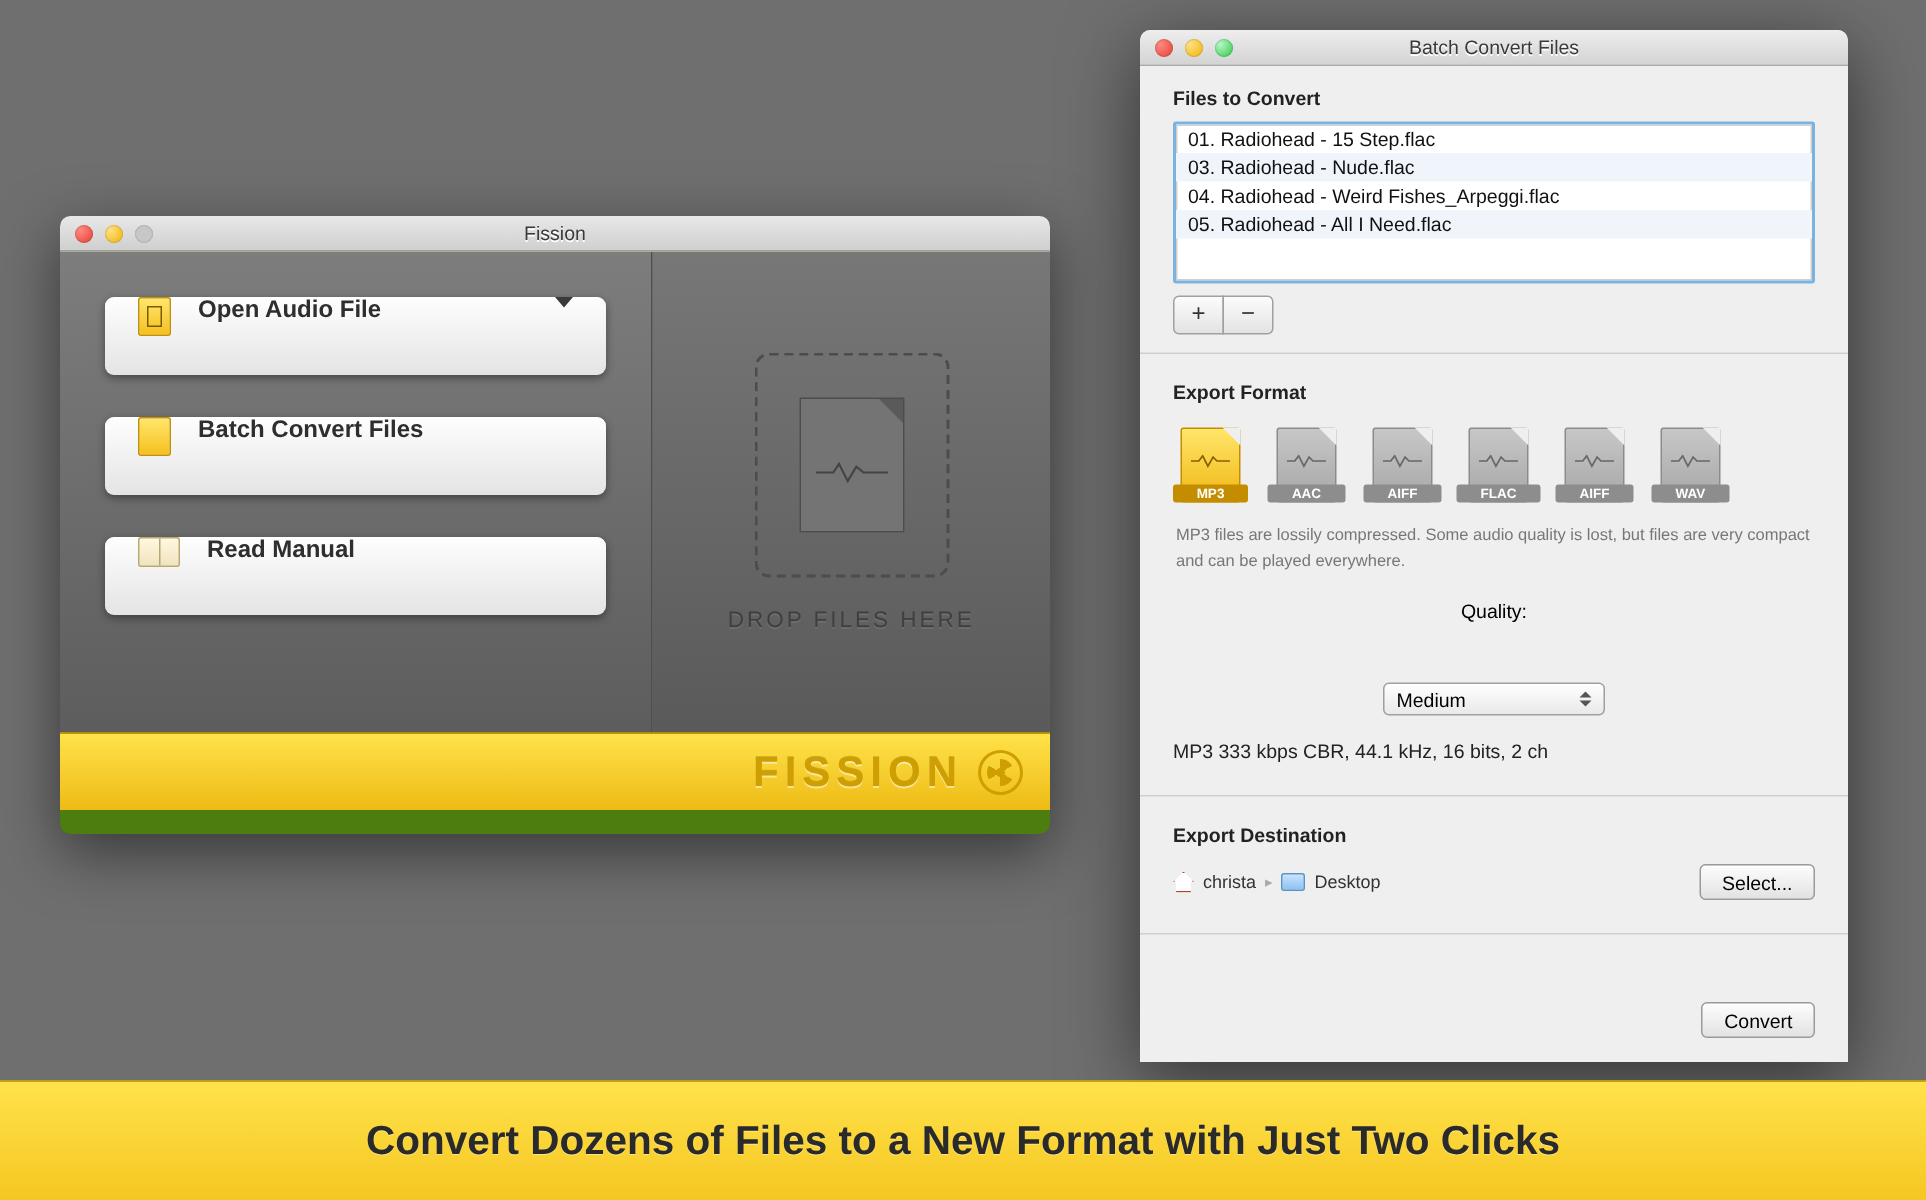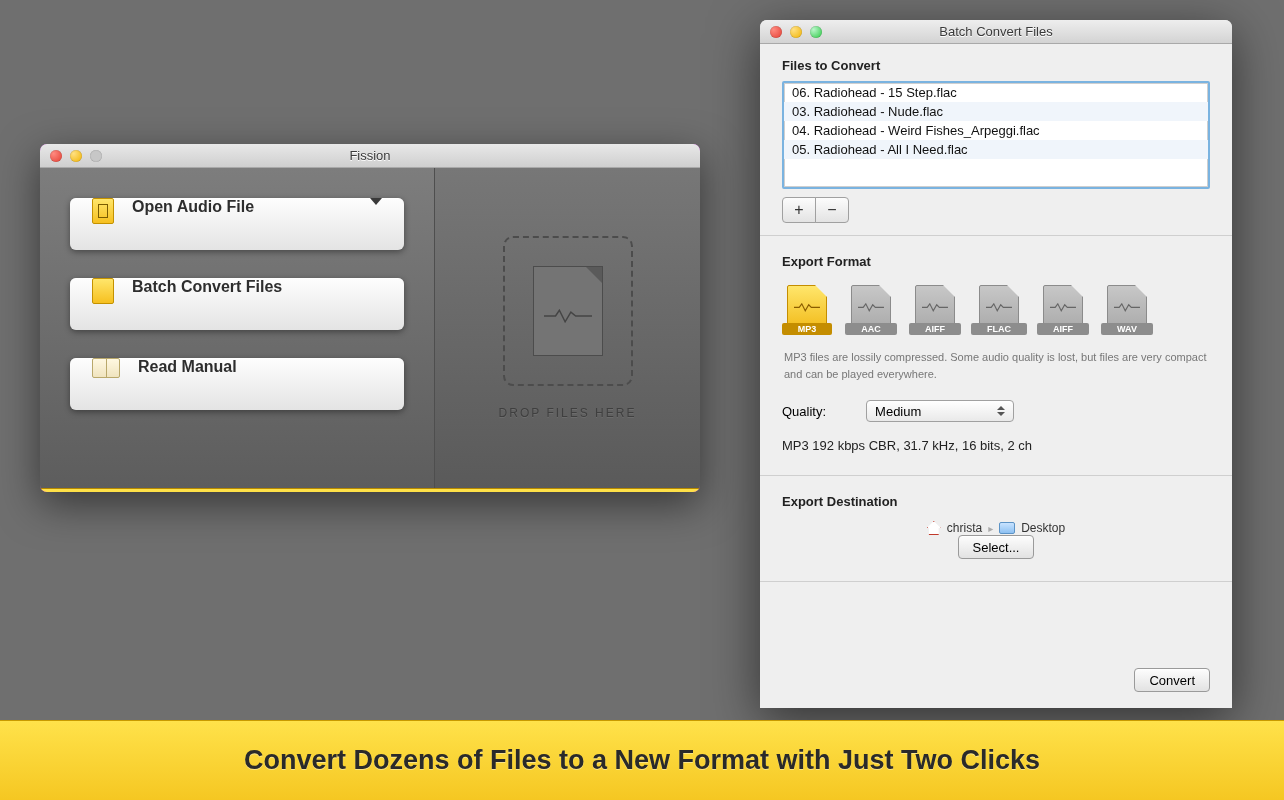--- a/index.html
+++ b/index.html
@@ -9,25 +9,25 @@
     font-family: "Lucida Grande","Helvetica Neue",Arial,sans-serif;
     font-size: 13px;
     position: relative;
     overflow: hidden;
   }
 
   
   .fission-window {
     position: absolute;
     left: 40px; top: 144px;
-    width: 660px; height: 348px;
+    width: 660px; height: 412px;
     border-radius: 7px;
     box-shadow: 0 12px 40px rgba(0,0,0,.5);
     overflow: hidden;
-    background: #d946ef;
+    background: #4d7c0f;
   }
   .titlebar {
     height: 24px;
     background: linear-gradient(#e8e8e8,#cfcfcf);
     border-bottom: 1px solid #a9a9a9;
     display: flex; align-items: center;
     position: relative;
   }
   .tl-dots { display: flex; gap: 8px; margin-left: 10px; }
   .dot { width: 12px; height: 12px; border-radius: 50%; box-shadow: inset 0 0 1px rgba(0,0,0,.4); }
@@ -107,21 +107,21 @@
     border-left: 16px solid transparent;
     border-top: 16px solid #5a5a5a;
   }
   .doc-icon .wave {
     position: absolute; left: 10px; right: 10px; top: 42px;
     height: 14px;
   }
   .doc-icon .wave svg { width:100%; height:100%; }
   .drop-label {
     margin-top: 20px;
-    font-size: 12px; letter-spacing: 2px;
+    font-size: 15px; letter-spacing: 2px;
     color: #3f3f3f;
     text-shadow: 0 1px 0 rgba(255,255,255,.08);
   }
 
   .fission-footer {
     height: 52px;
     background: linear-gradient(#ffe24a,#eebb14);
     display: flex; align-items: center; justify-content: flex-end;
     padding-right: 18px; gap: 10px;
     border-top: 1px solid #b68900;
@@ -219,21 +219,21 @@
     background:#8d8d8d;
   }
   .fmt.active .tag { background:#c48d00; }
 
   .desc {
     font-size:11px; color:#777; line-height:1.5;
     padding: 2px 2px 14px;
   }
 
   .quality-row {
-    display:flex; align-items:center; gap: 40px; padding: 4px 0 14px;
+    display:flex; align-items:center; gap: 40px; padding: 4px 0 14px; flex-direction: column;
   }
   .quality-row label { font-size:13px; }
   .select {
     width: 148px; height: 22px;
     border:1px solid #a0a0a0; border-radius:4px;
     background: linear-gradient(#fff,#e9e9e9);
     display:flex; align-items:center; padding:0 8px;
     position:relative; cursor:pointer;
   }
   .select .arrows {
@@ -242,21 +242,20 @@
   }
   .arrows::before{content:"";border-left:4px solid transparent;border-right:4px solid transparent;border-bottom:4px solid #555;margin-bottom:2px;}
   .arrows::after{content:"";border-left:4px solid transparent;border-right:4px solid transparent;border-top:4px solid #555;}
 
   .resulting { font-size:11px; color:#777; }
   .resulting .val { font-size:13px; color:#222; margin-top:2px; }
 
   .dest-row {
     display:flex; align-items:center; justify-content:space-between;
     padding: 4px 0;
-    flex-direction: column;
   }
   .path {
     display:flex; align-items:center; gap:6px;
     font-size:12px; color:#333;
   }
   .path .home-icon {
     width:14px;height:14px;border:1px solid #c0392b;
     clip-path: polygon(50% 0,100% 50%,85% 50%,85% 100%,15% 100%,15% 50%,0 50%);
     background:#fff;
   }
@@ -347,21 +346,21 @@
       <div class="dot red"></div>
       <div class="dot yellow"></div>
       <div class="dot green"></div>
     </div>
     <div class="title">Batch Convert Files</div>
   </div>
 
   <div class="section">
     <h3>Files to Convert</h3>
     <div class="file-list">
-      <div class="row">06. Radiohead - 15 Step.flac</div>
+      <div class="row">01. Radiohead - 15 Step.flac</div>
       <div class="row">03. Radiohead - Nude.flac</div>
       <div class="row">04. Radiohead - Weird Fishes_Arpeggi.flac</div>
       <div class="row">05. Radiohead - All I Need.flac</div>
     </div>
     <div class="add-remove">
       <div class="sqbtn">+</div>
       <div class="sqbtn">−</div>
     </div>
   </div>
 
@@ -429,21 +428,21 @@
 
     <div class="quality-row">
       <label>Quality:</label>
       <div class="select">
         <span>Medium</span>
         <div class="arrows"></div>
       </div>
     </div>
 
     <div class="resulting">
-      <div class="val">MP3 192 kbps CBR, 31.7 kHz, 16 bits, 2 ch</div>
+      <div class="val">MP3 333 kbps CBR, 44.1 kHz, 16 bits, 2 ch</div>
     </div>
   </div>
 
   <div class="divider" style="margin-top:14px;"></div>
 
   <div class="section">
     <h3>Export Destination</h3>
     <div class="dest-row">
       <div class="path">
         <span class="home-icon"></span>

